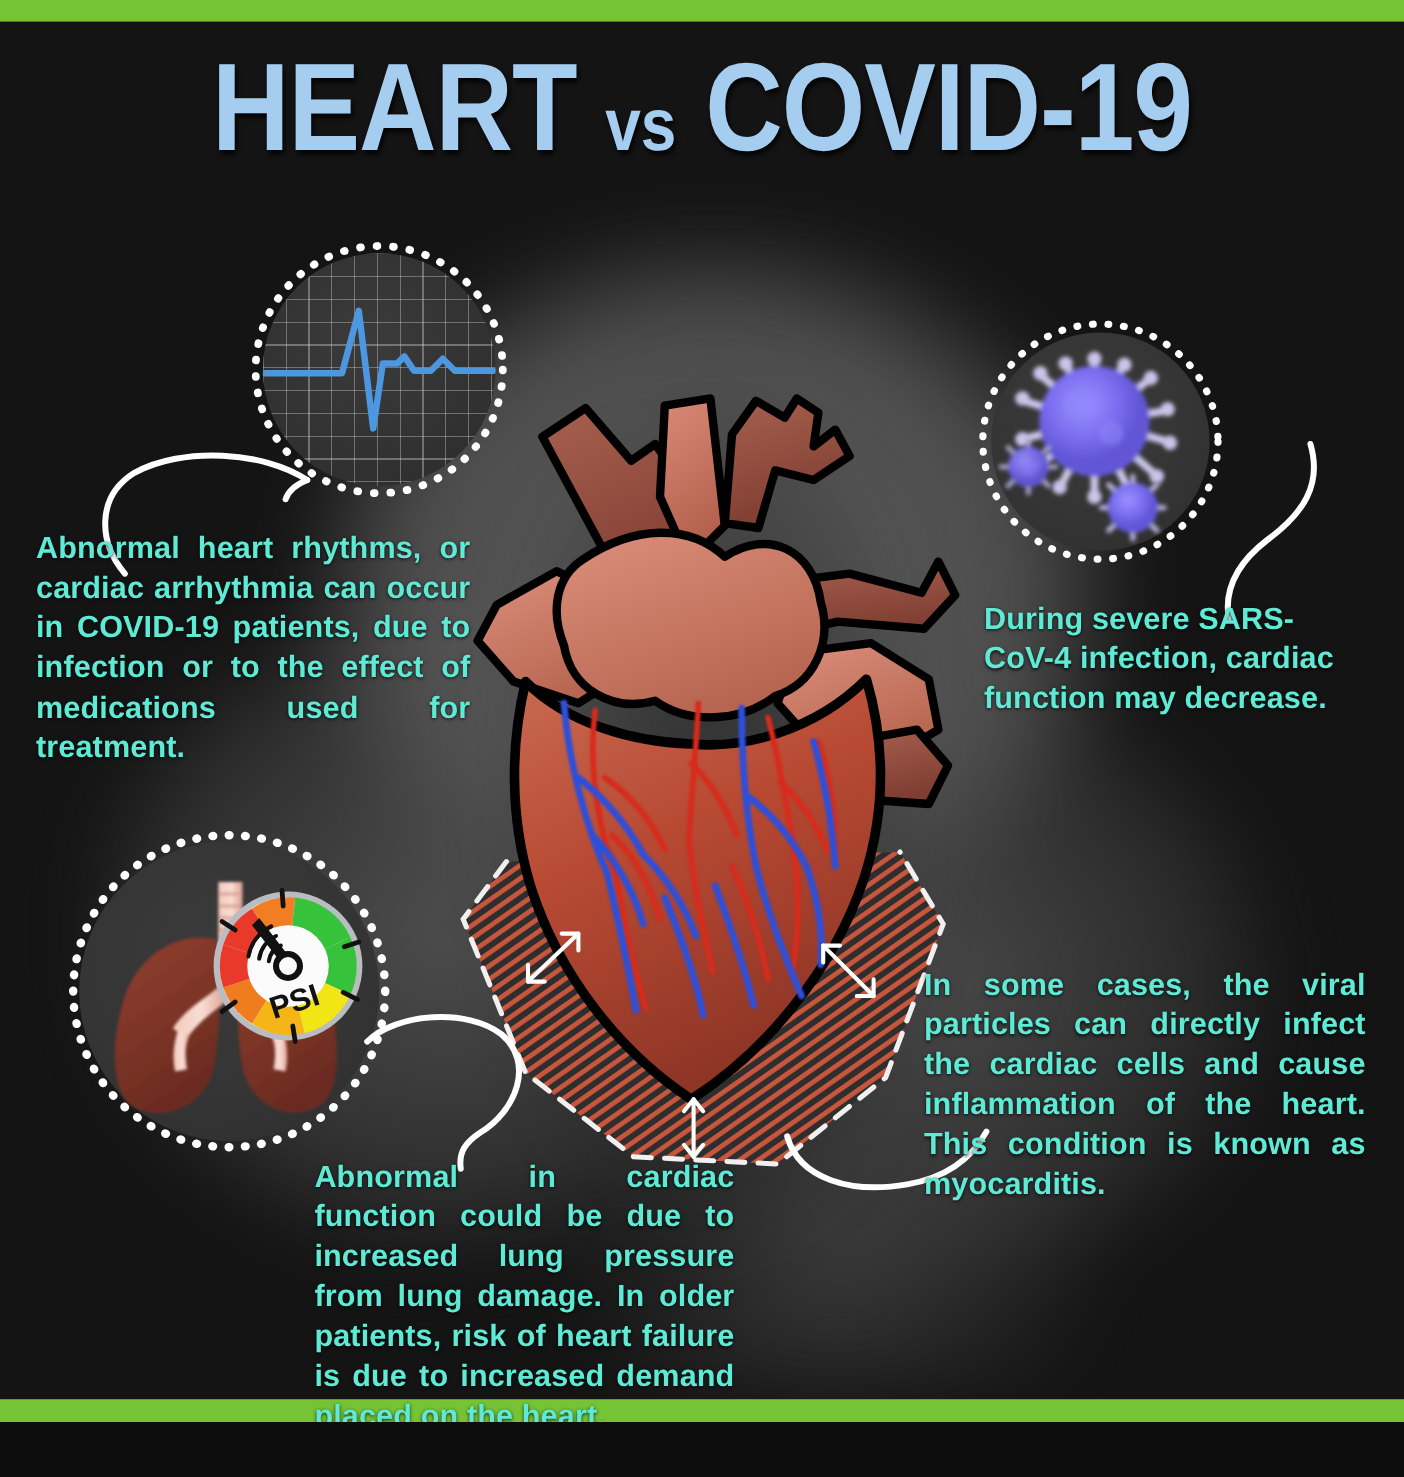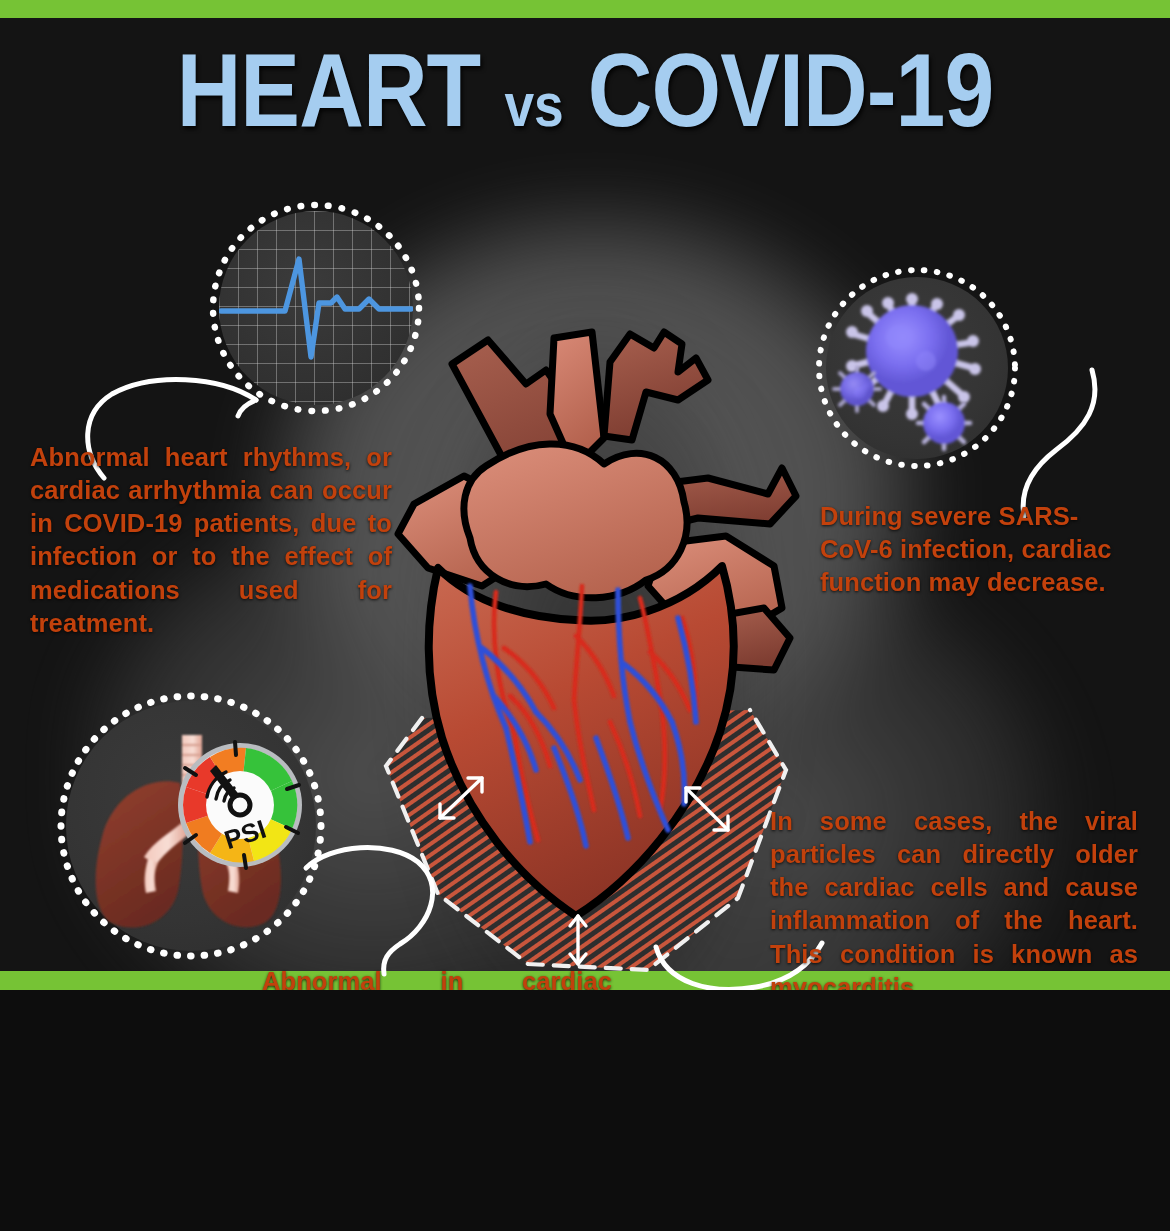--- a/index.html
+++ b/index.html
@@ -1,21 +1,21 @@
 <!DOCTYPE html>
 <html><head>
 <meta charset="utf-8">
 <title>Heart vs COVID-19 Infographic</title>
 <style>
   html,body{margin:0;padding:0;background:#0d0d0d;}
   body{font-family:"Liberation Sans","DejaVu Sans",sans-serif;}
 
   #poster{
     position:relative;
-    width:1170px;height:990px;
+    width:1170px;height:1185px;
     background:#141414;
     overflow:hidden;
   }
 
   
   .band{position:absolute;left:0;width:100%;background:#76c335;}
   .band-top{top:0;height:18px;}
   .band-bottom{bottom:0;height:19px;}
 
   
@@ -50,21 +50,21 @@
     transform:scaleX(.86);
     font-family:"Liberation Sans","DejaVu Sans",sans-serif;
     text-shadow:2px 3px 5px rgba(0,0,0,.85);
     white-space:nowrap;
   }
   .title .vs{font-size:62px;letter-spacing:0;}
 
   
   .txt{
     position:absolute;
-    color:#c2410c;
+    color:#5eead4;
     font-size:25.5px;
     line-height:1.30;
     font-weight:bold;
     text-align:justify;
     text-shadow:0 1px 3px rgba(0,0,0,.8);
     letter-spacing:.1px;
   }
   .txt p{margin:0;}
   .txt-1{left:30px;top:441px;width:362px;}
   .txt-2{left:820px;top:500px;width:316px;}
@@ -424,24 +424,24 @@
     <svg width="180" height="70" viewBox="0 0 180 70">
       <path class="stroke-w" d="M6 22 C16 58 60 70 106 62 C140 56 160 40 172 18"></path>
     </svg>
   </div>
 
   <div class="txt txt-1">
     <p>Abnormal heart rhythms, or cardiac arrhythmia can occur in COVID-19 patients, due to infection or to the effect of medications used for treatment.</p>
   </div>
 
   <div class="txt txt-2">
-    <p style="text-align:left">During severe SARS-CoV-6 infection, cardiac function may decrease.</p>
+    <p style="text-align:left">During severe SARS-CoV-4 infection, cardiac function may decrease.</p>
   </div>
 
   <div class="txt txt-3">
-    <p>In some cases, the viral particles can directly older the cardiac cells and cause inflammation of the heart. This condition is known as myocarditis.</p>
+    <p>In some cases, the viral particles can directly infect the cardiac cells and cause inflammation of the heart. This condition is known as myocarditis.</p>
   </div>
 
   <div class="txt txt-4">
     <p>Abnormal in cardiac function could be due to increased lung pressure from lung damage. In older patients, risk of heart failure is due to increased demand placed on the heart.</p>
   </div>
 
 </div>
 
 </body></html>

